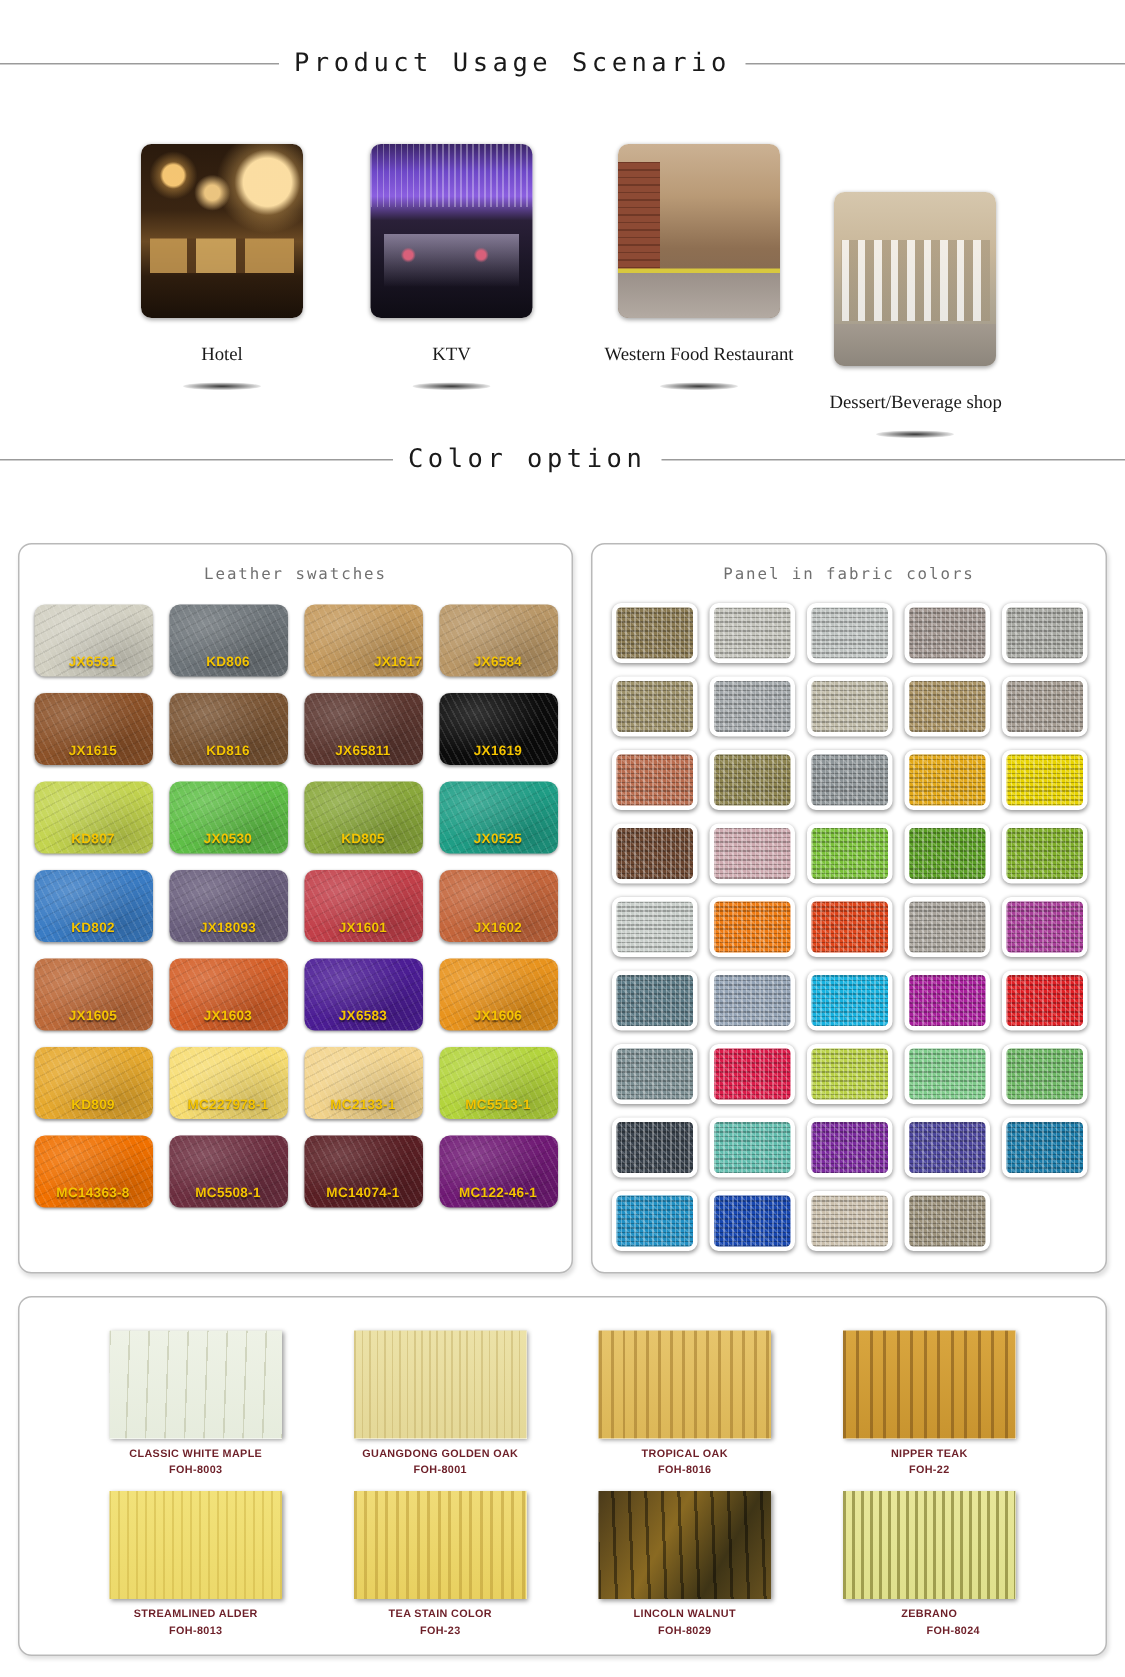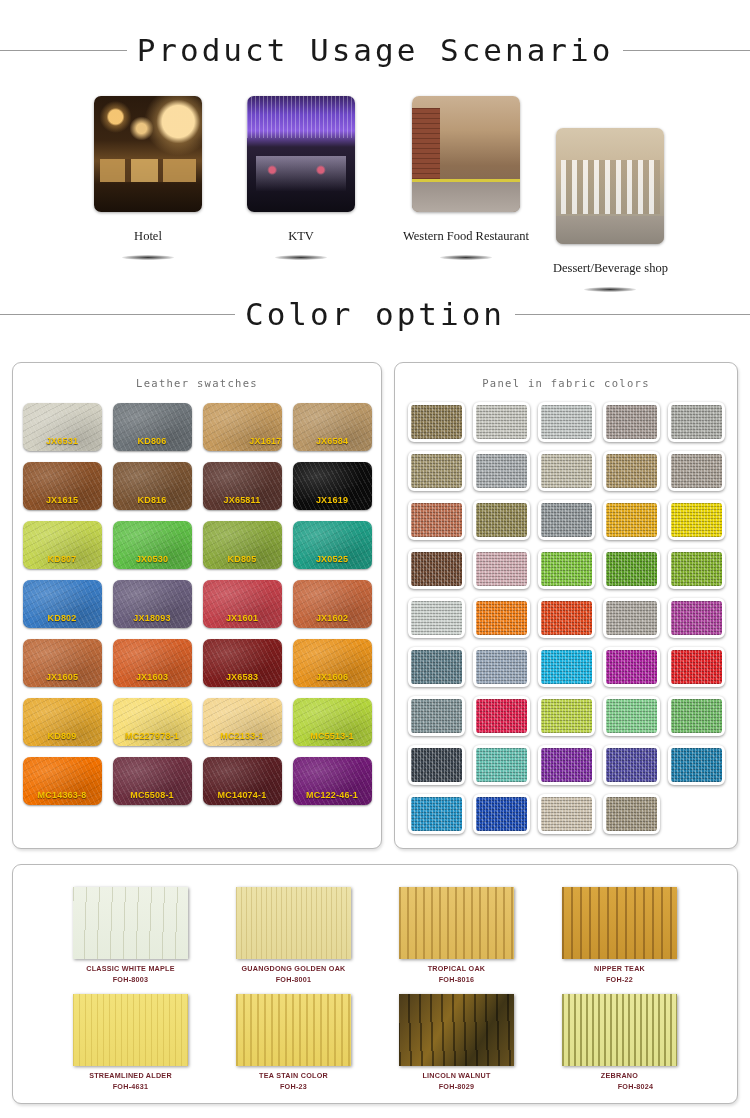--- a/index.html
+++ b/index.html
@@ -20,21 +20,21 @@
     width: 100%;
   }
   .section-head .rule {
     flex: 1 1 auto;
     height: 1px;
     background: #9b9b9b;
   }
   .section-head .head-text {
     flex: 0 0 auto;
     font-family: "DejaVu Sans Mono", monospace;
-    font-size: 31px;
+    font-size: 17px;
     letter-spacing: 3px;
     color: #1a1a1a;
     padding: 0 10px;
     white-space: nowrap;
     font-weight: 400;
   }
 
   #scenario-head { position: absolute; top: 32px; left: 0; }
   #scenario-head .rule-left  { max-width: 186px; }
   #coloropt-head { position: absolute; top: 296px; left: 0; }
@@ -387,21 +387,21 @@
         <span class="code" style="color: rgb(245, 196, 0);">JX1602</span>
       </div>
       <div class="leather-sw" style="background: rgb(189, 106, 58);">
         <span class="grain"></span>
         <span class="code" style="color: rgb(245, 196, 0);">JX1605</span>
       </div>
       <div class="leather-sw" style="background: rgb(212, 95, 40);">
         <span class="grain"></span>
         <span class="code" style="color: rgb(245, 196, 0);">JX1603</span>
       </div>
-      <div class="leather-sw" style="background: #7f1d1d;">
+      <div class="leather-sw" style="background: #4c1d95;">
         <span class="grain"></span>
         <span class="code" style="color: rgb(245, 196, 0);">JX6583</span>
       </div>
       <div class="leather-sw" style="background: rgb(232, 147, 29);">
         <span class="grain"></span>
         <span class="code" style="color: rgb(245, 196, 0);">JX1606</span>
       </div>
       <div class="leather-sw" style="background: rgb(230, 169, 46);">
         <span class="grain"></span>
         <span class="code" style="color: rgb(245, 196, 0);">KD809</span>
@@ -593,21 +593,21 @@
         <div class="wood-code" style="color: rgb(109, 31, 40);">FOH-8016</div>
       </div>
       <div class="wood-item">
         <div class="wood-sample w-nipper-teak"></div>
         <div class="wood-name" style="color: rgb(109, 31, 40);">NIPPER TEAK</div>
         <div class="wood-code" style="color: rgb(109, 31, 40);">FOH-22</div>
       </div>
       <div class="wood-item">
         <div class="wood-sample w-streamlined-alder"></div>
         <div class="wood-name" style="color: rgb(109, 31, 40);">STREAMLINED ALDER</div>
-        <div class="wood-code" style="color: rgb(109, 31, 40);">FOH-4631</div>
+        <div class="wood-code" style="color: rgb(109, 31, 40);">FOH-8013</div>
       </div>
       <div class="wood-item">
         <div class="wood-sample w-tea-stain-color"></div>
         <div class="wood-name" style="color: rgb(109, 31, 40);">TEA STAIN COLOR</div>
         <div class="wood-code" style="color: rgb(109, 31, 40);">FOH-23</div>
       </div>
       <div class="wood-item">
         <div class="wood-sample w-lincoln-walnut"></div>
         <div class="wood-name" style="color: rgb(109, 31, 40);">LINCOLN WALNUT</div>
         <div class="wood-code" style="color: rgb(109, 31, 40);">FOH-8029</div>

